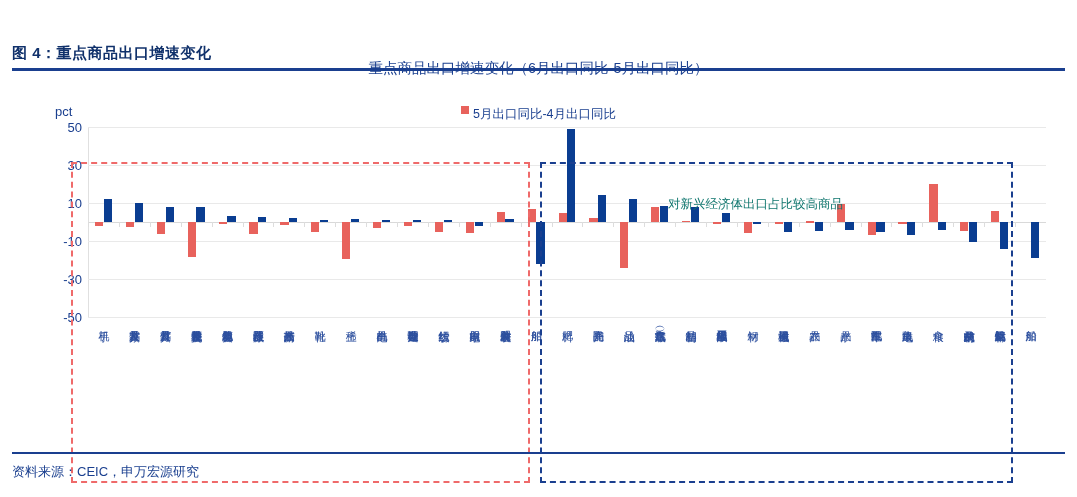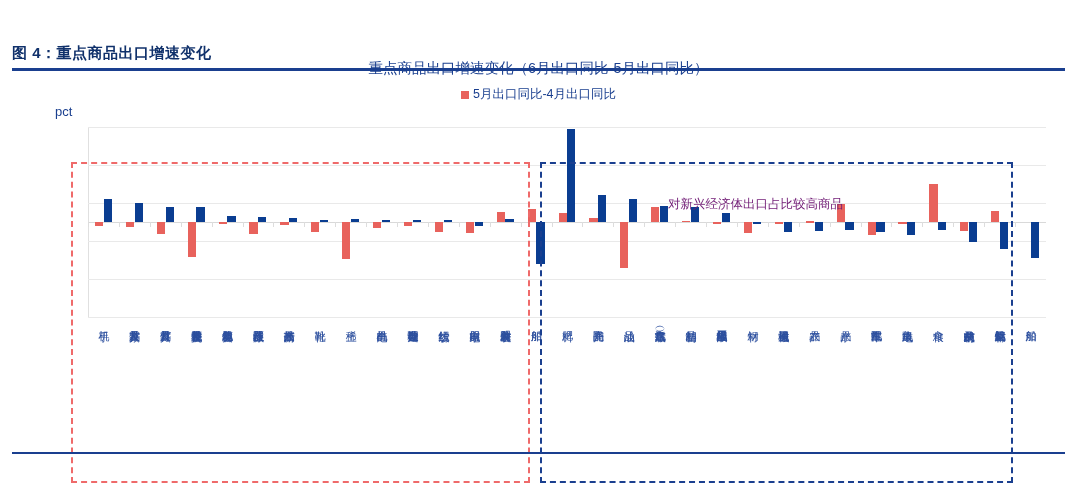--- a/index.html
+++ b/index.html
@@ -32,21 +32,21 @@
   }
   #chart-title{
     position:absolute;left:0;top:15px;width:1077px;text-align:center;
     font-size:14.5px;color:#1a3f8f;
   }
   #legend{
     position:absolute;left:0;top:42px;width:1077px;
     display:flex;justify-content:center;gap:58px;
     font-size:12.5px;color:#1a3f8f;
   }
-  .legend-item{display:flex;align-items:center;gap:4px;white-space:nowrap;}
+  .legend-item{display:flex;align-items:flex-start;gap:4px;white-space:nowrap;margin-top:20px;}
   .legend-swatch{width:8px;height:8px;display:inline-block;}
   #yaxis-unit{
     position:absolute;left:55px;top:60px;font-size:13px;color:#1a3f8f;
   }
   
   #plot{
     position:absolute;left:88px;top:83px;width:958px;height:190px;
   }
   .ytick-label{
     position:absolute;right:0;font-size:13px;color:#1a3f8f;
@@ -78,21 +78,21 @@
   #region-us{
     border:2px dashed #ef6a6a;left:71px;top:118px;width:455px;height:317px;
   }
   #region-em{
     border:2px dashed #1a3f8f;left:540px;top:118px;width:469px;height:317px;
   }
   .region-label{
     position:absolute;font-size:12.5px;white-space:nowrap;
   }
   #region-label-us{left:170px;top:152px;color:#f08a8a;}
-  #region-label-em{left:668px;top:152px;color:#701a75;font-family:Liberation Mono, monospace;}
+  #region-label-em{left:668px;top:152px;color:#0f766e;font-family:Liberation Mono, monospace;}
 </style>
 </head>
 <body>
 
 <div id="fig-header">
   <div id="fig-title">图 4：重点商品出口增速变化</div>
   <div id="title-rule"></div>
 </div>
 
 <div id="chart">
@@ -101,20 +101,28 @@
 
   <div id="legend">
     <div class="legend-item">
       <span class="legend-swatch" style="background: rgb(232, 98, 92);"></span>
       <span>5月出口同比-4月出口同比</span>
     </div>
   </div>
 
   <div id="yaxis-unit">pct</div>
 
+  <div id="ytick-wrap">
+      <div class="ytick-label" style="top: 0px;">50</div>
+      <div class="ytick-label" style="top: 38px;">30</div>
+      <div class="ytick-label" style="top: 76px;">10</div>
+      <div class="ytick-label" style="top: 114px;">-10</div>
+      <div class="ytick-label" style="top: 152px;">-30</div>
+      <div class="ytick-label" style="top: 190px;">-50</div>
+    </div>
 
   <div id="plot">
     <div id="yaxis-line"></div>
   <div class="gridline" style="top: 0px;"></div>
       <div class="gridline" style="top: 38px;"></div>
       <div class="gridline" style="top: 76px;"></div>
       <div class="gridline" style="top: 114px;"></div>
       <div class="gridline" style="top: 152px;"></div>
       <div class="gridline" style="top: 190px;"></div>
       <div id="zeroline" style="top: 95px;"></div>
@@ -246,13 +254,14 @@
       <div class="catlabel" style="left: 942.548px;">船舶</div>
     </div>
 
   <div class="region-box" id="region-us"></div>
   <div class="region-box" id="region-em"></div>
   <div class="region-label" id="region-label-em">对新兴经济体出口占比较高商品</div>
 </div>
 
 <div id="fig-footer">
   <div id="footer-rule"></div>
+  <div id="source-text">资料来源：CEIC，申万宏源研究</div>
 </div>
 
 </body></html>

